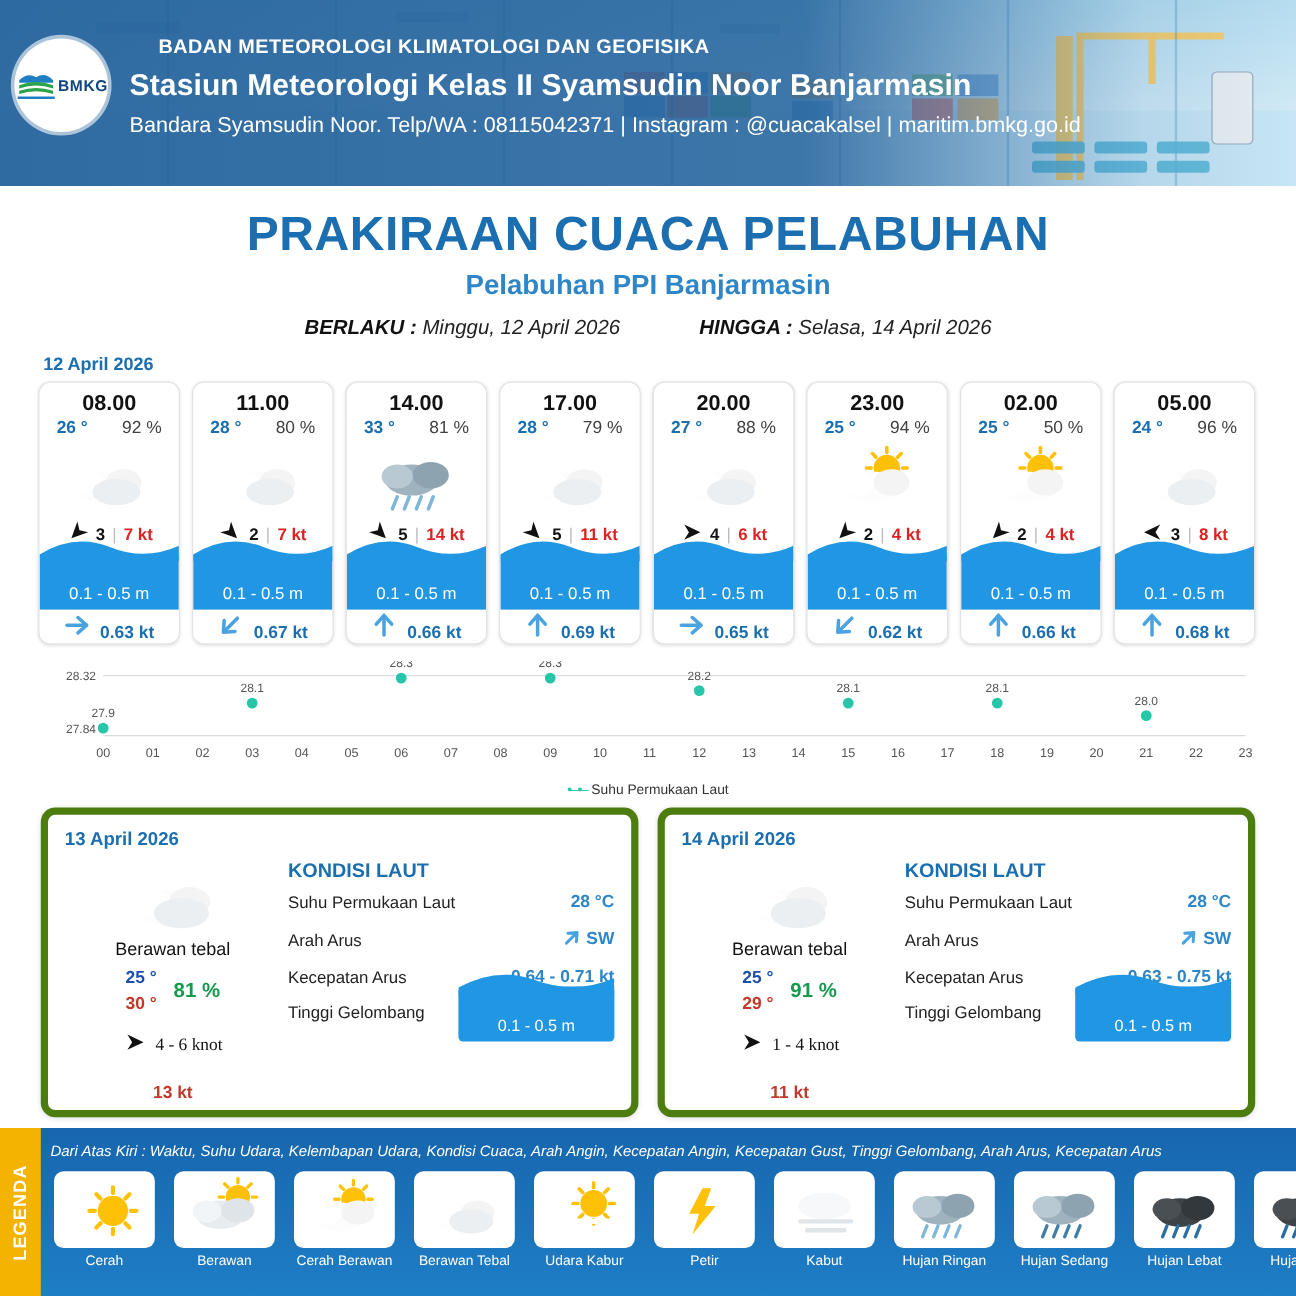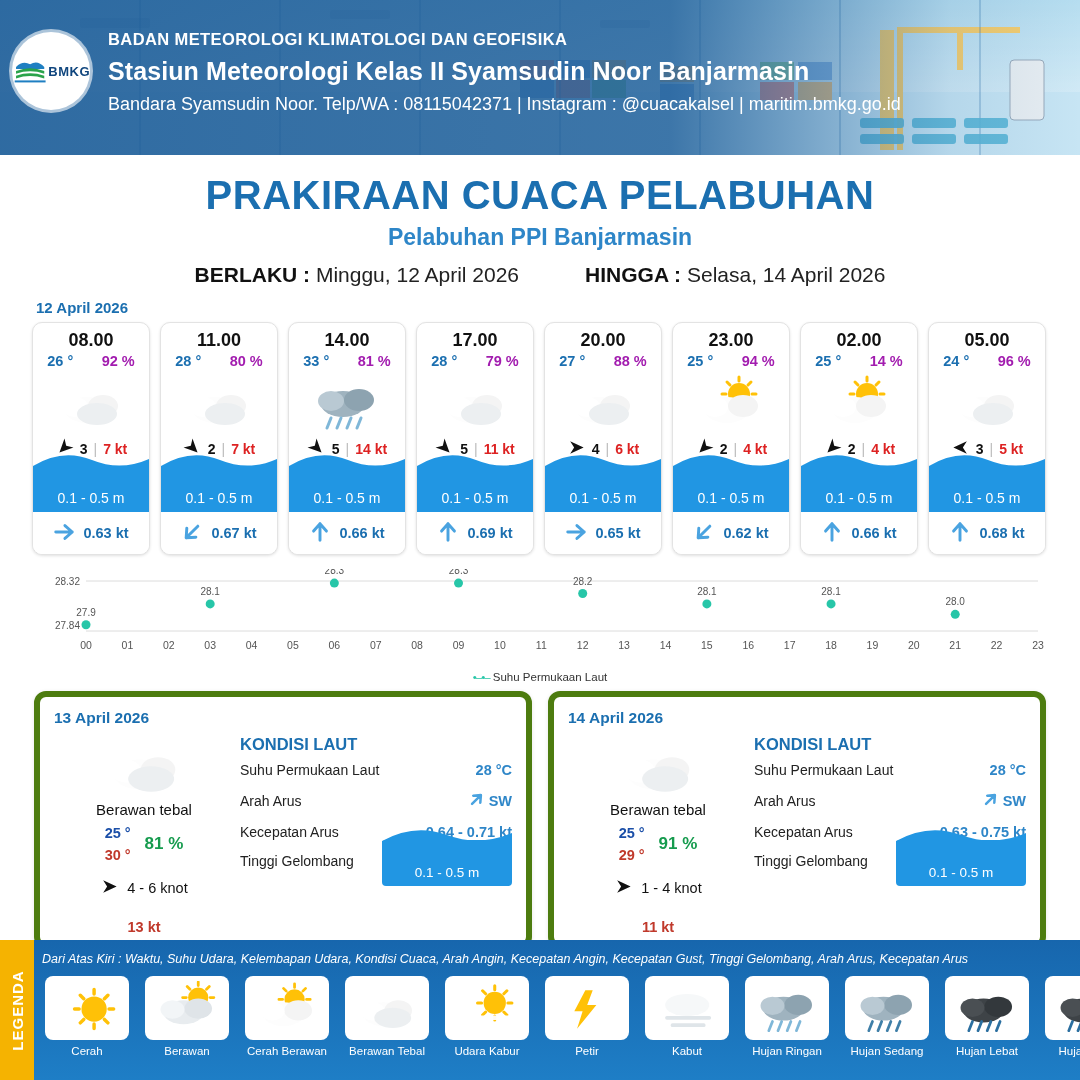--- a/index.html
+++ b/index.html
@@ -17,21 +17,21 @@
     height: 155px;
     background: linear-gradient(180deg, #9cd3ef 0%, #bfe3f4 55%, #d9eef8 100%);
     overflow: hidden;
   }
   .hdr-art { position: absolute; inset: 0; }
   .hdr-overlay {
     position: absolute; left: 0; top: 0; width: 1080px; height: 155px;
     background: linear-gradient(90deg, rgba(26,90,150,0.88) 0%, rgba(26,90,150,0.80) 62%, rgba(26,90,150,0.10) 88%, rgba(26,90,150,0.0) 100%);
   }
   .hdr-text { position: absolute; left: 108px; top: 30px; color: #fff; }
-  .hdr-line1 { font-size: 16.5px; font-weight: bold; letter-spacing: .4px; }
+  .hdr-line1 { font-size: 16.5px; font-weight: bold; letter-spacing: .4px; margin-left: 24px; }
   .hdr-line2 { font-size: 25px; font-weight: bold; margin-top: 8px; letter-spacing: .1px; }
   .hdr-line3 { font-size: 18px; margin-top: 8px; font-weight: normal; }
 
   .logo {
     position: absolute; left: 12px; top: 32px;
     width: 78px; height: 78px; border-radius: 50%;
     background: #fff; display: flex; flex-direction: row;
     align-items: center; justify-content: center;
     box-shadow: 0 0 0 3px rgba(255,255,255,.6);
   }
@@ -42,55 +42,55 @@
   .title-main {
     text-align: center; margin-top: 18px;
     font-size: 40px; font-weight: bold; color: #1b6fb0; letter-spacing: .5px;
   }
   .title-sub {
     text-align: center; margin-top: 6px;
     font-size: 23px; font-weight: bold; color: #2e86c8;
   }
   .valid-row {
     display: flex; justify-content: center; gap: 66px;
-    margin-top: 12px; font-size: 21px; color: #222;
+    margin-top: 12px; font-size: 17px; color: #222; font-style: italic;
   }
   .valid-row b { color: #111; font-weight: bold; }
 
   .date-label {
     margin: 12px 0 6px 36px; font-size: 15px; color: #1b6fb0; font-weight: bold;
   }
 
   
   .cards {
     display: flex; gap: 10px; padding: 0 32px;
   }
   .card {
     width: 118px; background: #fff; border-radius: 10px;
     border: 1px solid #e3e3e3; box-shadow: 0 1px 3px rgba(0,0,0,.12);
     overflow: hidden; position: relative;
   }
   .c-time { text-align: center; font-size: 18px; font-weight: bold; color: #111; padding: 7px 0 2px; }
   .c-tempr { display: flex; justify-content: space-around; align-items: baseline; padding-bottom: 3px; }
   .c-temp { font-size: 14.5px; font-weight: bold; color: #1b6fb0; }
-  .c-hum { font-size: 14.5px; font-weight: bold; color: #a21caf; }
+  .c-hum { font-size: 14.5px; font-weight: normal; color: #404040; }
   .c-icon { height: 62px; display: flex; align-items: center; justify-content: center; }
   .c-wind { display: flex; align-items: center; justify-content: center; gap: 6px; padding: 4px 0 6px; font-size: 14px; }
   .c-wind .ws { color: #111; font-weight: bold; }
   .c-wind .sep { color: #bbb; }
   .c-wind .gust { color: #d22; font-weight: bold; }
   .c-wave {
     position: relative; height: 46px; background: #2196e3;
     color: #fff; font-size: 14px; display: flex; align-items: flex-end;
     justify-content: center; padding-bottom: 6px; font-weight: normal;
   }
   .c-wave svg { position: absolute; top: -14px; left: 0; }
   .c-curr {
-    display: flex; align-items: center; justify-content: center; gap: 8px;
-    height: 42px; font-size: 14.5px; color: #1b6fb0; font-weight: bold; background: #fff;
+    display: flex; align-items: flex-end; justify-content: center; gap: 8px;
+    height: 28px; font-size: 14.5px; color: #1b6fb0; font-weight: bold; background: #fff;
   }
 
   
   .chart-wrap { margin: 14px 34px 0; position: relative; height: 100px; }
   .chart-svg { display: block; }
   .legend-sst {
     text-align: center; font-size: 11.5px; color: #333; margin-top: 2px;
   }
   .legend-sst .ldash { color: #27c6a8; letter-spacing: -1px; }
 
@@ -103,21 +103,21 @@
   }
   .day-date { font-size: 15.5px; font-weight: bold; color: #1b6fb0; }
   .day-left { position: absolute; left: 14px; top: 38px; width: 180px; text-align: center; }
   .day-ic { height: 62px; display: flex; align-items: center; justify-content: center; }
   .day-cond { font-size: 15px; color: #111; margin-top: 4px; }
   .day-tr { display: flex; align-items: center; justify-content: center; gap: 14px; margin-top: 4px; }
   .day-temps { text-align: left; line-height: 1.35; }
   .day-tmin { font-size: 14.5px; font-weight: bold; color: #1b4fa8; }
   .day-tmax { font-size: 14.5px; font-weight: bold; color: #c0392b; }
   .day-hum { font-size: 17px; font-weight: bold; color: #169b4e; }
-  .day-wind { display: flex; align-items: center; justify-content: center; gap: 8px; margin-top: 12px; font-size: 14.5px; color: #111; }
+  .day-wind { display: flex; align-items: center; justify-content: center; gap: 8px; margin-top: 12px; font-size: 14.5px; color: #111; font-family: Liberation Serif, serif; }
   .day-gust { font-size: 14.5px; color: #c0392b; font-weight: bold; margin-top: 20px; }
 
   .day-right { position: absolute; left: 200px; top: 38px; right: 14px; }
   .kondisi { font-size: 16.5px; font-weight: bold; color: #1b6fb0; margin-bottom: 8px; }
   .krow { display: flex; align-items: center; justify-content: space-between; margin-bottom: 13px; font-size: 14px; color: #222; }
   .kval { color: #2e86c8; font-size: 14.5px; font-weight: bold; }
   .kval-arr { display: flex; align-items: center; gap: 4px; }
   .wavebox {
     position: absolute; right: 0; bottom: -4px; width: 130px; height: 46px;
     background: #2196e3; color: #fff; border-radius: 4px; font-size: 13.5px;
@@ -457,21 +457,21 @@
         <span><svg width="22" height="22" viewBox="0 0 24 24" style="transform:rotate(405deg)">
             <path d="M12 3 L12 21 M12 21 L5 13 M12 21 L19 13" stroke="#4aa3e0" stroke-width="3.2" fill="none" stroke-linecap="round" stroke-linejoin="round"></path>
           </svg></span>
         <span>0.62 kt</span>
       </div>
     </div>
     <div class="card">
       <div class="c-time">02.00</div>
       <div class="c-tempr">
         <span class="c-temp">25 °</span>
-        <span class="c-hum">14 %</span>
+        <span class="c-hum">50 %</span>
       </div>
       <div class="c-icon">
         <svg width="70" height="58" viewBox="0 0 64 58">
           <g transform="translate(18,2)">
             <circle cx="22" cy="18" r="11" fill="#FFC107"></circle>
             <g stroke="#FFC107" stroke-width="3" stroke-linecap="round">
               <path d="M22 1 L22 5 M22 31 L22 35 M5 18 L9 18 M35 18 L39 18 M10 6 L13 9 M31 27 L34 30 M34 6 L31 9 M13 27 L10 30"></path>
             </g>
           </g>
           <ellipse cx="28" cy="36" rx="22" ry="13" fill="#fdfdfd"></ellipse>
@@ -513,21 +513,21 @@
           <ellipse cx="16" cy="33" rx="13" ry="10" fill="#ffffff"></ellipse>
           <ellipse cx="38" cy="40" rx="20" ry="11" fill="#eceff1"></ellipse>
         </svg>
       </div>
       <div class="c-wind">
         <span><svg width="19" height="19" viewBox="0 0 24 24" style="transform:rotate(270deg)">
             <path d="M12 3 L20 20 L12 15 L4 20 Z" fill="#111"></path>
           </svg></span>
         <span class="ws">3</span>
         <span class="sep">|</span>
-        <span class="gust">5 kt</span>
+        <span class="gust">8 kt</span>
       </div>
       <div class="c-wave">
         <svg width="118" height="20" viewBox="0 0 118 20" preserveAspectRatio="none">
           <path d="M0 14 Q 29.5 -4 59 8 T 118 6 L 118 20 L0 20 Z" fill="#2196e3"></path>
         </svg>
         <span>0.1 - 0.5 m</span>
       </div>
       <div class="c-curr">
         <span><svg width="22" height="22" viewBox="0 0 24 24" style="transform:rotate(180deg)">
             <path d="M12 3 L12 21 M12 21 L5 13 M12 21 L19 13" stroke="#4aa3e0" stroke-width="3.2" fill="none" stroke-linecap="round" stroke-linejoin="round"></path>

